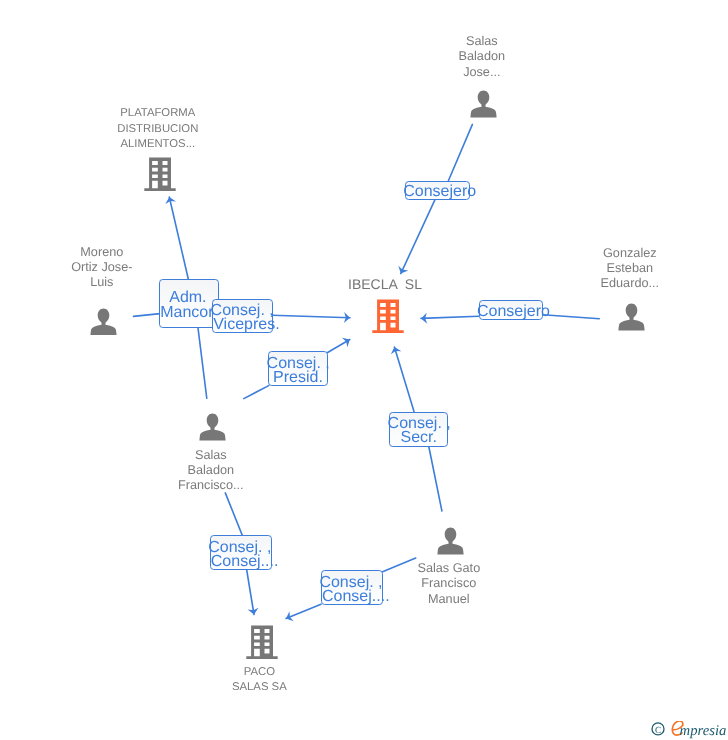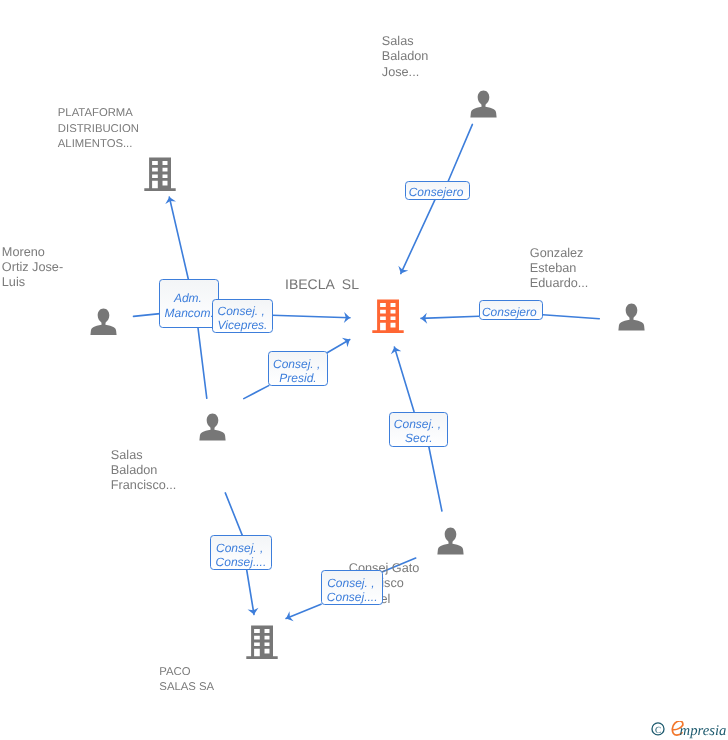--- a/index.html
+++ b/index.html
@@ -1,20 +1,20 @@
 <!DOCTYPE html>
 <html><head>
 <meta charset="utf-8">
 <title>IBECLA SL</title>
 <style>
   html,body{margin:0;padding:0;background:#fff;}
   body{width:728px;height:740px;font-family:"Liberation Sans",sans-serif;overflow:hidden;-webkit-font-smoothing:antialiased;text-rendering:geometricPrecision;}
   #stage{position:relative;width:728px;height:740px;background:#fff;}
   svg#edges{position:absolute;left:0;top:0;width:728px;height:740px;}
-  .node{position:absolute;text-align:left;}
+  .node{position:absolute;text-align:center;}
   .node .ico{display:block;margin:0 auto;}
   .node .ico[data-name="person-icon"]{position:relative;left:-0.7px;}
   .node .nlabel{color:#7b7b7b;font-size:12.7px;line-height:15.2px;white-space:pre;position:relative;left:-2.2px;}
   .node .ctitle{color:#757575;font-size:14px;line-height:16px;white-space:pre;}
 
   .n-plataforma{left:60px;top:106.3px;width:200px;}
   .n-plataforma .nlabel{margin-bottom:5.0px;font-size:11.32px;line-height:15.2px;}
   .n-salasjose{left:384px;top:34.2px;width:200px;}
   .n-salasjose .nlabel{margin-bottom:9.4px;}
   .n-moreno{left:4px;top:245px;width:200px;}
@@ -24,22 +24,22 @@
   .n-francisco{left:113px;top:412px;width:200px;}
   .n-francisco .nlabel{margin-top:7.3px;}
   .n-gato{left:351px;top:526px;width:200px;}
   .n-gato .nlabel{margin-top:6.7px;}
   .n-paco{left:161.5px;top:624.8px;width:200px;}
   .n-paco .nlabel{margin-top:6.3px;font-size:11.35px;line-height:15.2px;}
   .n-ibecla{left:287.5px;top:276px;width:200px;}
   .n-ibecla .ctitle{margin-bottom:6.8px;position:relative;left:-2.5px;}
 
   .elabel{position:absolute;border:1.3px solid #3d7edb;border-radius:3.7px;background:linear-gradient(180deg,#f3f5f7 0%,#fbfcfd 70%,#ffffff 100%);
-          color:#3d7edb;font-size:12px;line-height:14.2px;text-align:center;box-sizing:border-box;text-indent:-2.6px;
-          display:flex;flex-direction:column;justify-content:center;white-space:pre;padding-top:4.6px;font-style:italic;}
+          color:#3d7edb;font-size:16px;line-height:14.2px;text-align:center;box-sizing:border-box;text-indent:-2.6px;
+          display:flex;flex-direction:column;justify-content:center;white-space:pre;padding-top:4.6px;}
   .l-consejero-top{left:404.8px;top:180.5px;width:65px;height:19.4px;line-height:16px;padding-top:3.3px;}
   .l-consejero-right{left:478.6px;top:300.2px;width:64px;height:19.4px;line-height:16px;padding-top:3.3px;}
   .l-adm-mancom{left:159.2px;top:278.9px;width:60.0px;height:49px;}
   .l-vicepres{left:212.2px;top:298.6px;width:60.6px;height:34.8px;}
   .l-presid{left:268.2px;top:351.2px;width:59.6px;height:34.8px;}
   .l-secr{left:389.2px;top:411.6px;width:59.2px;height:35.0px;}
   .l-cc-left{left:209.8px;top:535.2px;width:62.3px;height:34.8px;}
   .l-cc-right{left:321.0px;top:570.0px;width:62.3px;height:34.8px;}
 
   .watermark{position:absolute;left:650.2px;top:721.4px;}
@@ -127,21 +127,21 @@
       </svg>
   <div class="nlabel" data-name="node-label">Salas
 Baladon
 Francisco...</div>
 </div>
 
 <div class="node n-gato" data-name="node-salas-gato-francisco-manuel">
   <svg class="ico" viewBox="0 0 27.2 29" width="27.0" height="28.6" data-name="person-icon">
         <path data-name="person-shape" fill="#777777" d="M13.6,1.5 C17.0,1.5 19.5,4.4 19.5,8.4 C19.5,11.6 17.9,14.4 15.9,15.4 C15.6,16.2 15.5,17.2 15.6,18.0 C19.1,18.4 22.0,19.3 24.0,20.6 C25.6,21.6 26.2,22.6 26.4,24.0 L26.9,28.8 L0.3,28.8 L0.8,24.0 C1.0,22.6 1.6,21.6 3.2,20.6 C5.2,19.3 8.1,18.4 11.6,18.0 C11.7,17.2 11.6,16.2 11.3,15.4 C9.3,14.4 7.7,11.6 7.7,8.4 C7.7,4.4 10.2,1.5 13.6,1.5 Z"></path>
       </svg>
-  <div class="nlabel" data-name="node-label">Consej Gato
+  <div class="nlabel" data-name="node-label">Salas Gato
 Francisco
 Manuel</div>
 </div>
 
 <div class="node n-ibecla" data-name="node-ibecla-sl">
   <div class="ctitle" data-name="center-node-title">IBECLA  SL</div>
   <svg class="ico" viewBox="0 0 31.4 34" width="32.0" height="34" data-name="company-building-icon">
         <path data-name="building-shape" fill="#ff6633" fill-rule="evenodd" d="M4.8 0.4 H26.7 V31.2 H31.4 V34 H0 V31.2 H4.8 Z M7.8 4.1 H13.5 V7.9 H7.8 Z M18.2 4.1 H23.2 V7.9 H18.2 Z M7.8 10.8 H13.5 V14.6 H7.8 Z M18.2 10.8 H23.2 V14.6 H18.2 Z M7.8 17.5 H13.5 V20.9 H7.8 Z M18.2 17.5 H23.2 V20.9 H18.2 Z M7.8 23.8 H13.5 V31.2 H7.8 Z M18.2 23.8 H23.2 V28.4 H18.2 Z"></path>
       </svg>
 </div>

